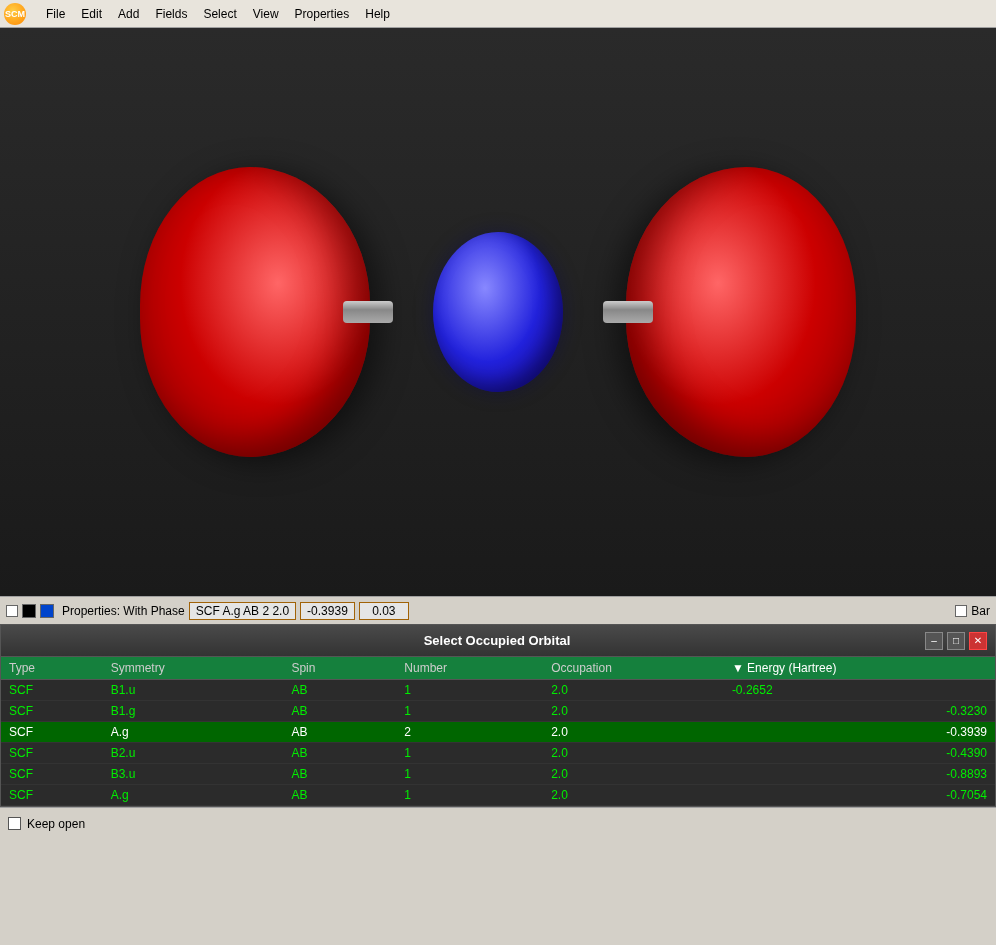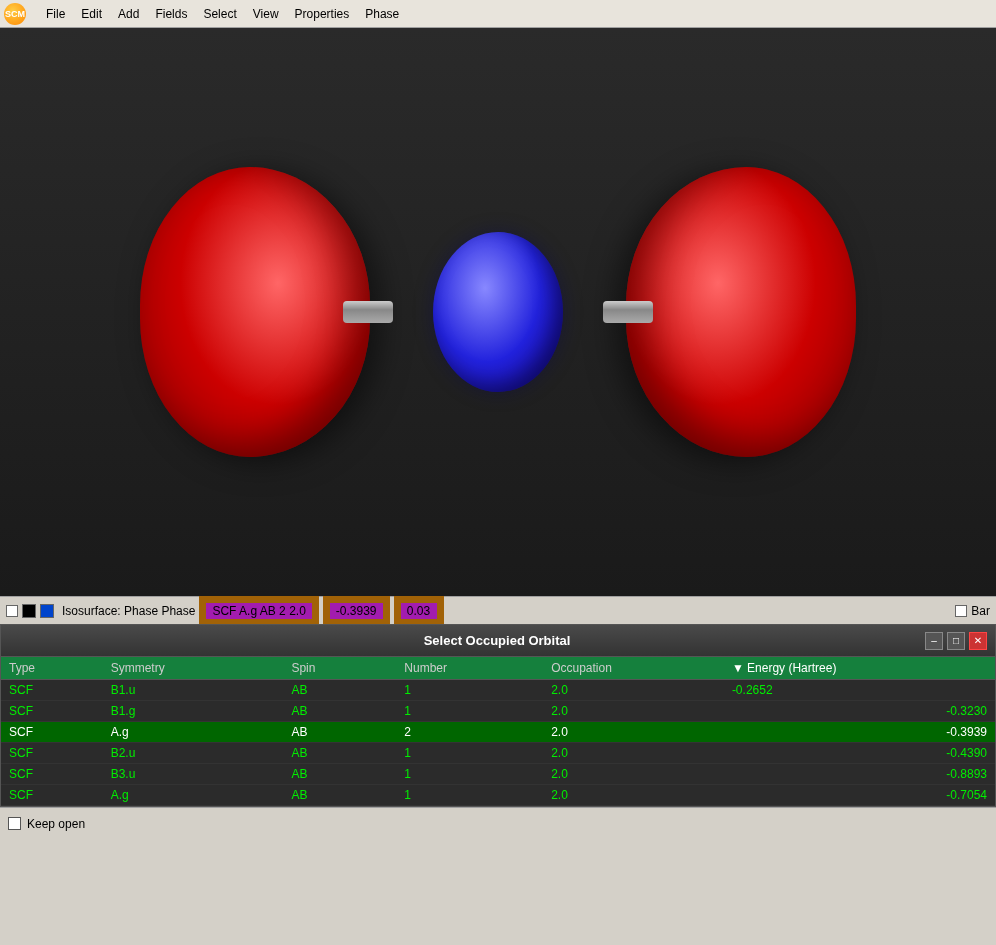--- a/index.html
+++ b/index.html
@@ -151,22 +151,22 @@
       height: 14px;
       background: #000;
       border: 1px solid #666;
     }
     .status-indicator.blue { background: #0044cc; }
     .status-text {
       color: #000;
       margin-left: 4px;
     }
     .status-value {
-      background: #a21caf;
-      border: 7px solid #a16207;
+      background: #e5e5e5;
+      border: 1px solid #a16207;
       padding: 1px 6px;
       min-width: 50px;
       text-align: center;
     }
     .status-spacer { flex: 1; }
     .bar-checkbox {
       display: flex;
       align-items: center;
       gap: 4px;
     }
@@ -276,38 +276,38 @@
   <div class="scm-logo">
     <div class="scm-logo-circle">SCM</div>
   </div>
   <div class="menu-item">File</div>
   <div class="menu-item">Edit</div>
   <div class="menu-item">Add</div>
   <div class="menu-item">Fields</div>
   <div class="menu-item">Select</div>
   <div class="menu-item">View</div>
   <div class="menu-item">Properties</div>
-  <div class="menu-item">Phase</div>
+  <div class="menu-item">Help</div>
 </div>
 
 <div id="viewport">
   <div class="orbital-scene">
     <div class="lobe-left"></div>
     <div class="lobe-right"></div>
     <div class="bond-left"></div>
     <div class="bond-right"></div>
     <div class="lobe-center"></div>
   </div>
 </div>
 
 <div id="statusbar">
   <div class="status-checkbox"></div>
   <div class="status-indicator"></div>
   <div class="status-indicator blue"></div>
-  <span class="status-text">Isosurface: Phase Phase</span>
+  <span class="status-text">Properties: With Phase</span>
   <span class="status-value">SCF A.g AB 2 2.0</span>
   <span class="status-value">-0.3939</span>
   <span class="status-value">0.03</span>
   <div class="status-spacer"></div>
   <div class="bar-checkbox">
     <div class="status-checkbox"></div>
     <span>Bar</span>
   </div>
 </div>
 

